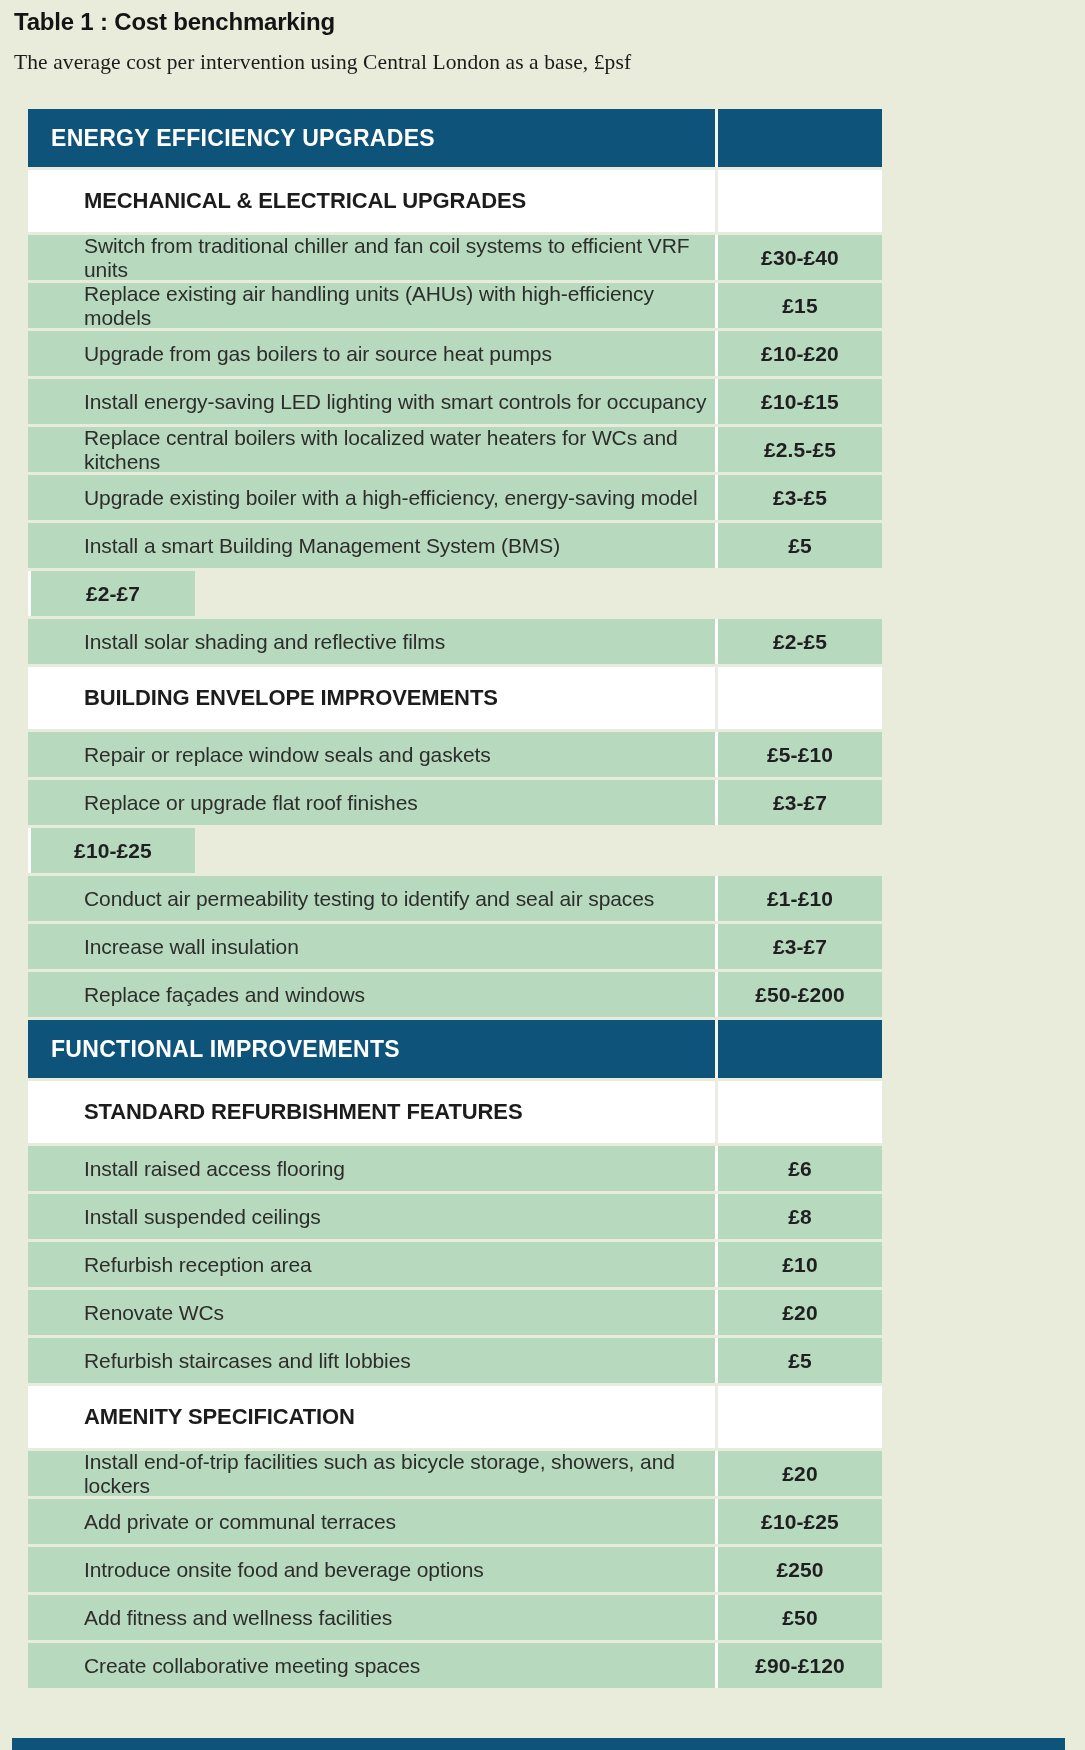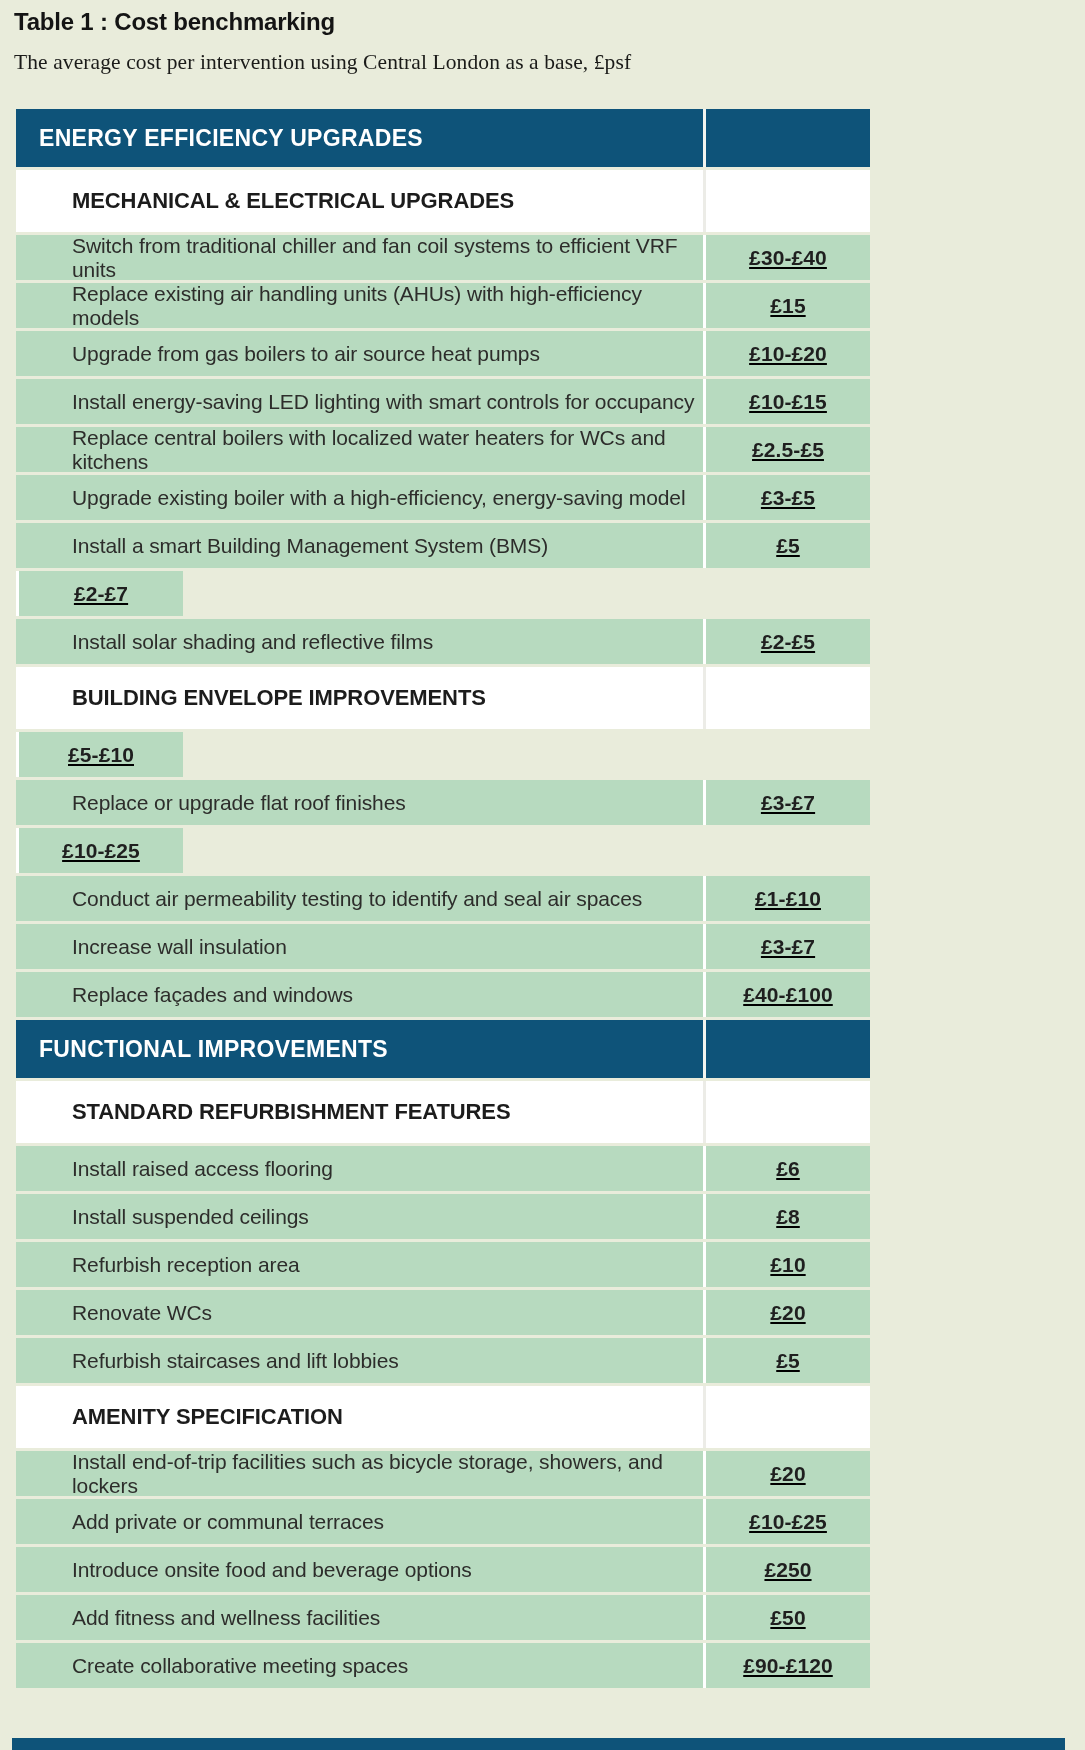--- a/index.html
+++ b/index.html
@@ -19,28 +19,28 @@
   .page-title{
     position:absolute;left:14px;top:8px;
     font-size:24px;font-weight:700;color:#141414;letter-spacing:-0.2px;
   }
   .page-subtitle{
     position:absolute;left:14px;top:50px;
     font-family:"Liberation Serif", serif;
     font-size:21.5px;color:#1b1b19;letter-spacing:0.1px;
   }
   .cost-table{
-    position:absolute;left:16px;top:109px;width:854px;
+    position:absolute;left:28px;top:109px;width:854px;
     background:transparent;
   }
   .band{display:flex;margin-top:3px;width:100%;}
   .band:first-child{margin-top:0;}
   .band .c1{flex:1;display:flex;align-items:center;padding-left:56px;}
   .band .vdiv{width:3px;}
-  .band .c2{width:164px;display:flex;align-items:center;justify-content:center;text-decoration:underline;}
+  .band .c2{width:164px;display:flex;align-items:center;justify-content:center;}
   
   .band.section{height:58px;}
   .band.section .c1{background:var(--navy);padding-left:23px;}
   .band.section .vdiv{background:#f2f4ef;}
   .band.section .c2{background:var(--navy);}
   .band.section .label{
     color:#ffffff;font-size:23px;font-weight:700;letter-spacing:0.3px;
   }
   
   .band.group{height:62px;}
@@ -163,20 +163,23 @@
       </div>
     </div>
     <div class="band group">
       <div class="c1">
         <span class="label">BUILDING ENVELOPE IMPROVEMENTS</span>
       </div>
       <div class="vdiv"></div>
       <div class="c2"></div>
     </div>
     <div class="band row">
+      <div class="c1">
+        <span class="intervention">Repair or replace window seals and gaskets</span>
+      </div>
       <div class="vdiv"></div>
       <div class="c2">
         <span class="cost">£5-£10</span>
       </div>
     </div>
     <div class="band row">
       <div class="c1">
         <span class="intervention">Replace or upgrade flat roof finishes</span>
       </div>
       <div class="vdiv"></div>
@@ -207,21 +210,21 @@
       <div class="c2">
         <span class="cost">£3-£7</span>
       </div>
     </div>
     <div class="band row">
       <div class="c1">
         <span class="intervention">Replace façades and windows</span>
       </div>
       <div class="vdiv"></div>
       <div class="c2">
-        <span class="cost">£40-£100</span>
+        <span class="cost">£50-£200</span>
       </div>
     </div>
     <div class="band section">
       <div class="c1">
         <span class="label">FUNCTIONAL IMPROVEMENTS</span>
       </div>
       <div class="vdiv"></div>
       <div class="c2"></div>
     </div>
     <div class="band group">

